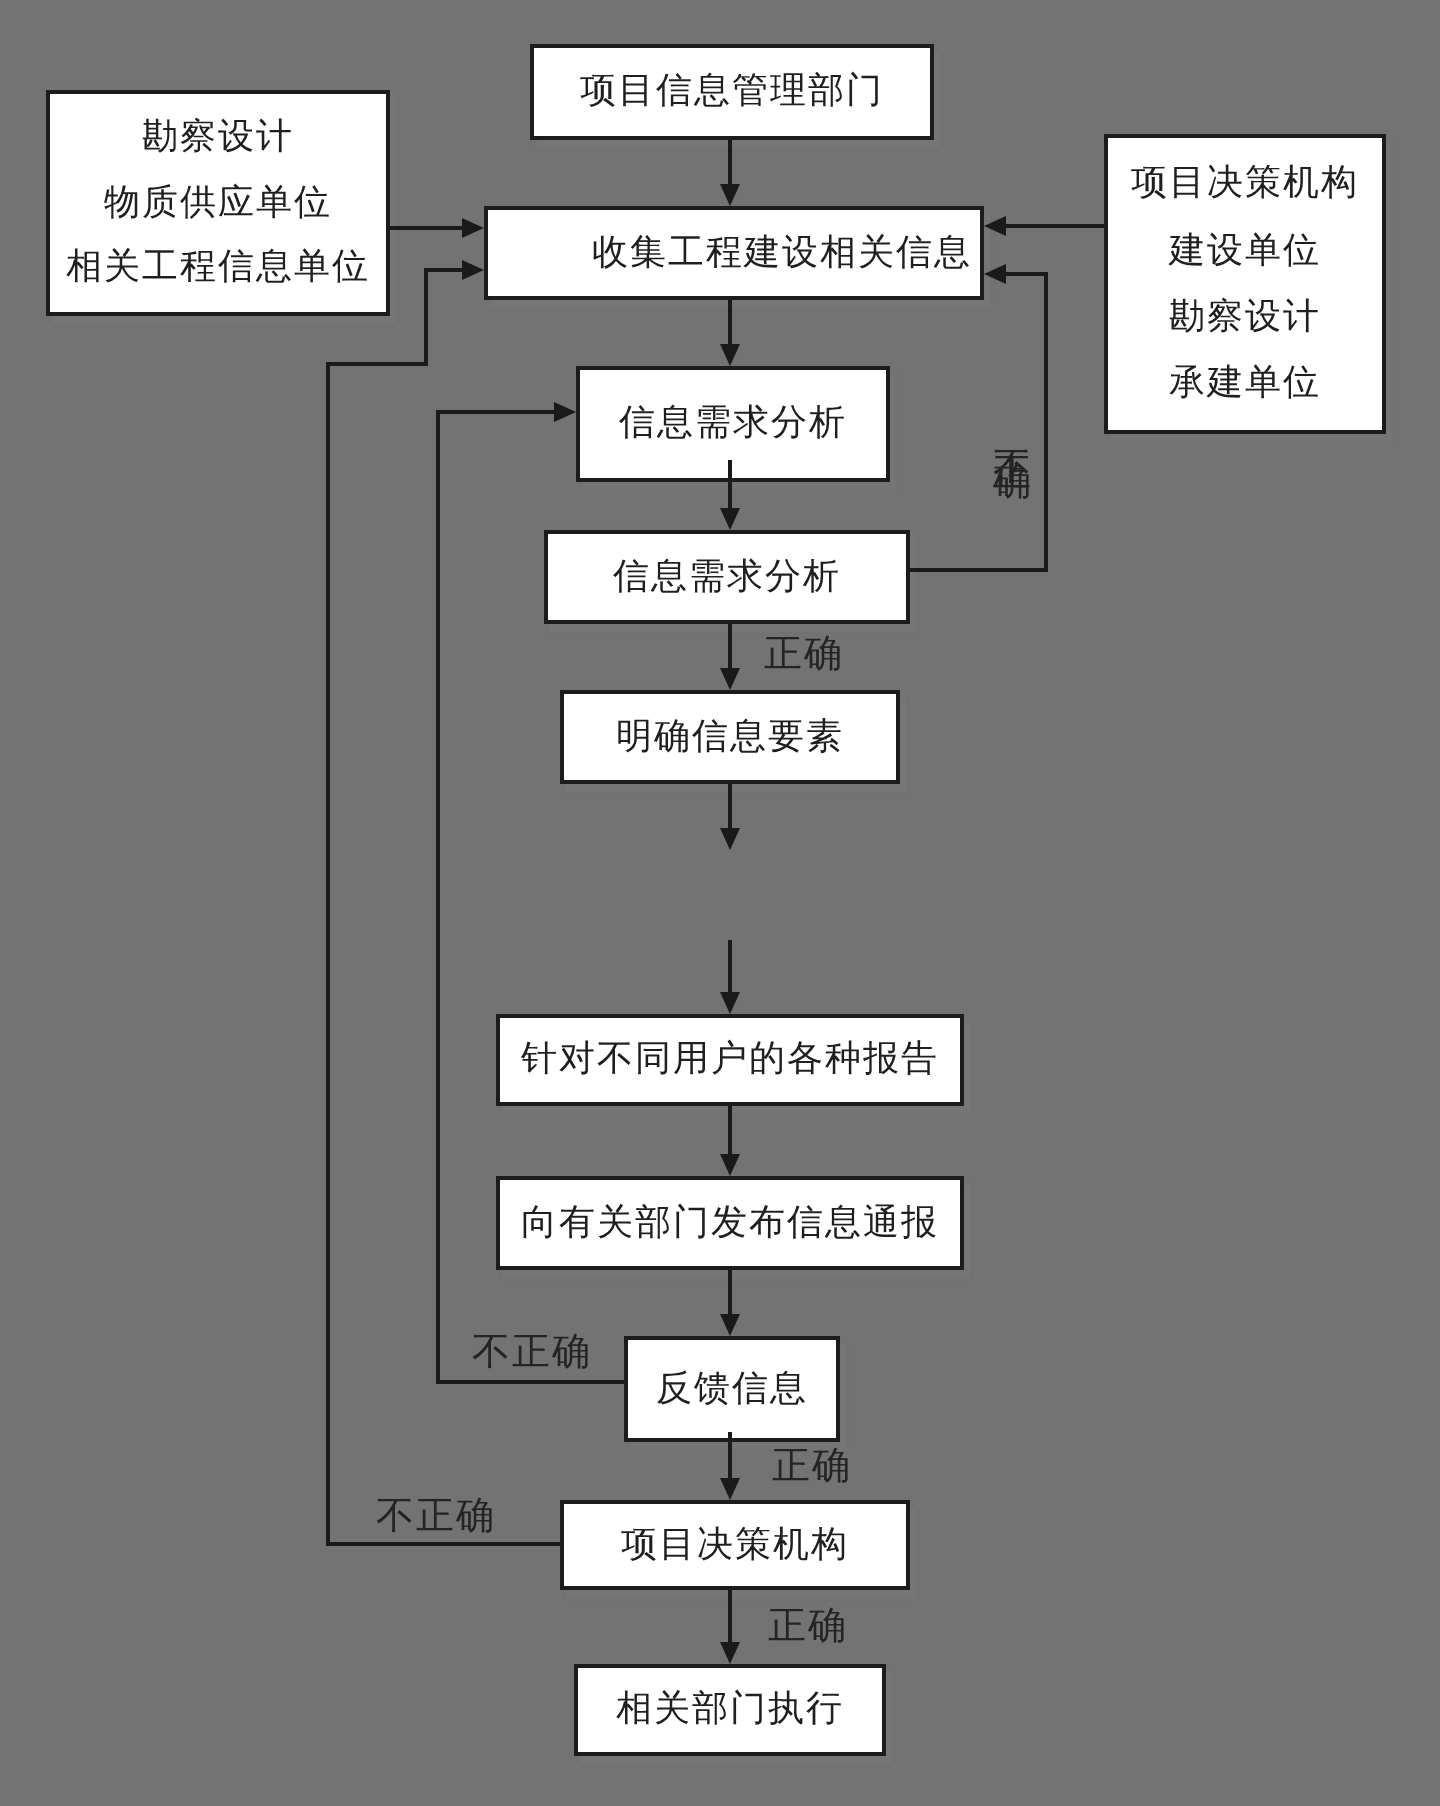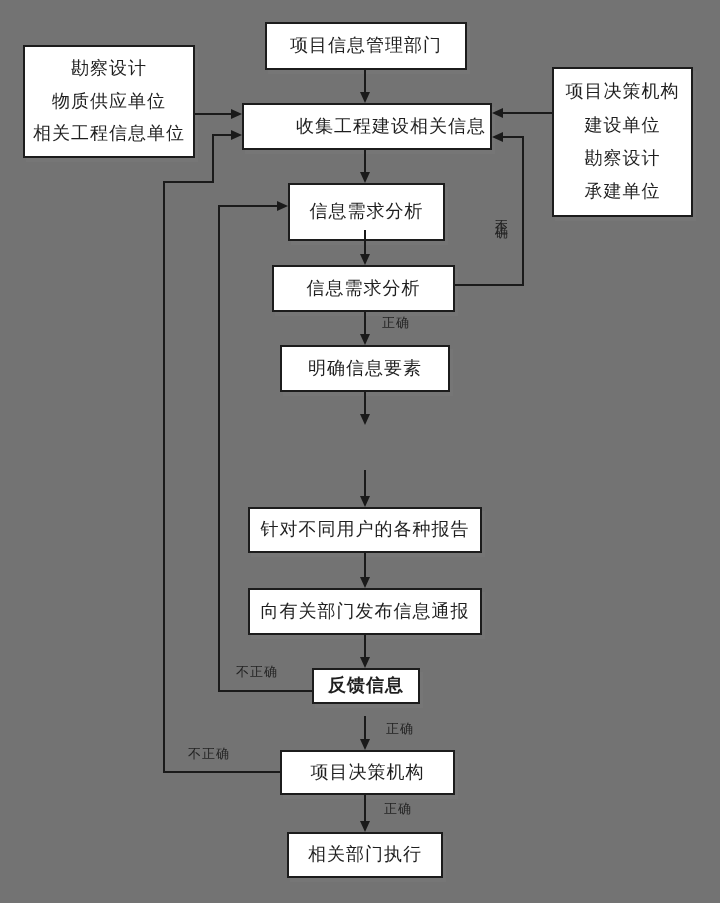--- a/index.html
+++ b/index.html
@@ -48,21 +48,21 @@
     border-bottom: 5px solid transparent;
     border-left: 11px solid #1a1a1a;
   }
   .arr-left {
     border-top: 5px solid transparent;
     border-bottom: 5px solid transparent;
     border-right: 11px solid #1a1a1a;
   }
   .edge-label {
     position: absolute;
-    font-size: 13px;
+    font-size: 19px;
     letter-spacing: 1px;
     color: #242424;
     white-space: nowrap;
   }
   .vtext {
     writing-mode: vertical-rl;
     text-orientation: upright;
     letter-spacing: 3px;
     white-space: normal;
   }
@@ -107,21 +107,21 @@
 
 
   <div class="node" style="left:248px; top:507px; width:234px; height:46px;">
     <span>针对不同用户的各种报告</span>
   </div>
 
   <div class="node" style="left:248px; top:588px; width:234px; height:47px;">
     <span>向有关部门发布信息通报</span>
   </div>
 
-  <div class="node" style="left:312px; top:668px; width:108px; height:36px;font-weight:bold;">
+  <div class="node" style="left:312px; top:668px; width:108px; height:53px;">
     <span>反馈信息</span>
   </div>
 
   <div class="node" style="left:280px; top:750px; width:175px; height:45px;">
     <span>项目决策机构</span>
   </div>
 
   <div class="node" style="left:287px; top:832px; width:156px; height:46px;">
     <span>相关部门执行</span>
   </div>

